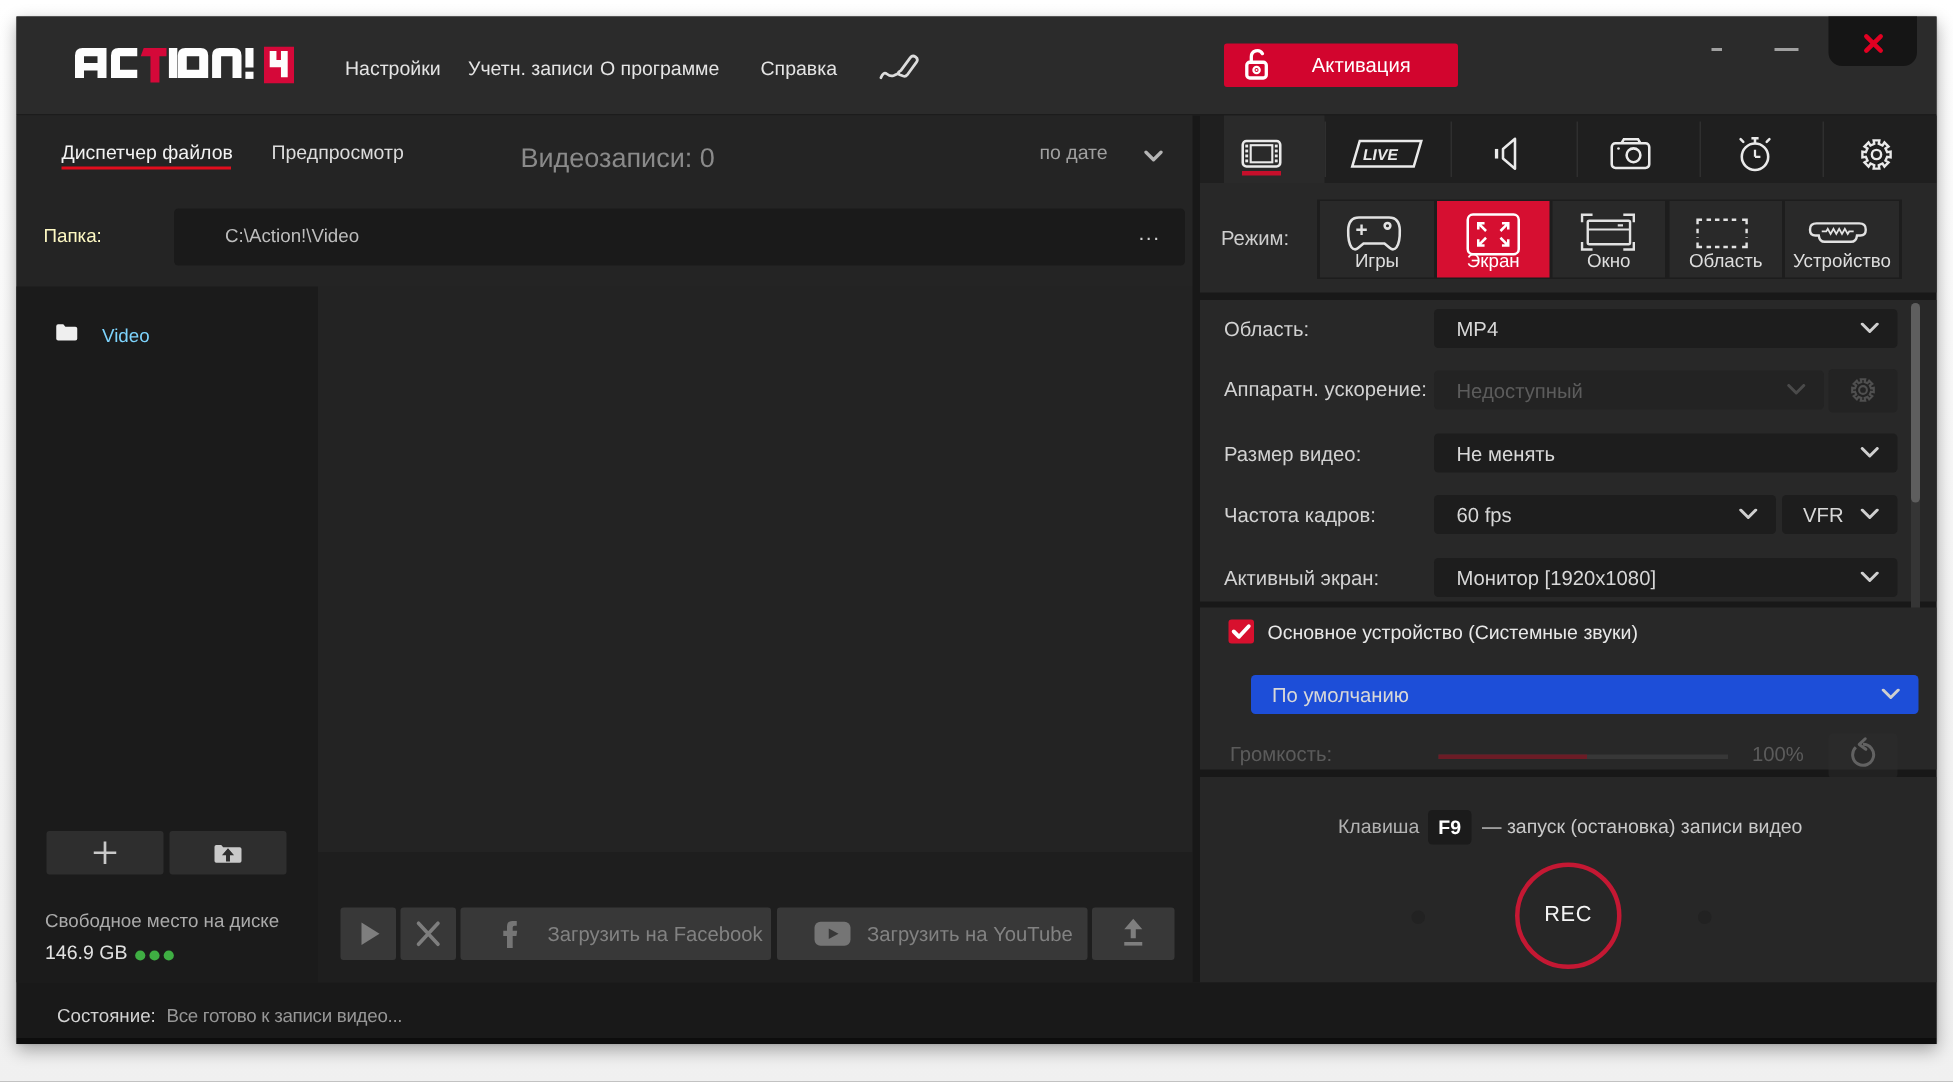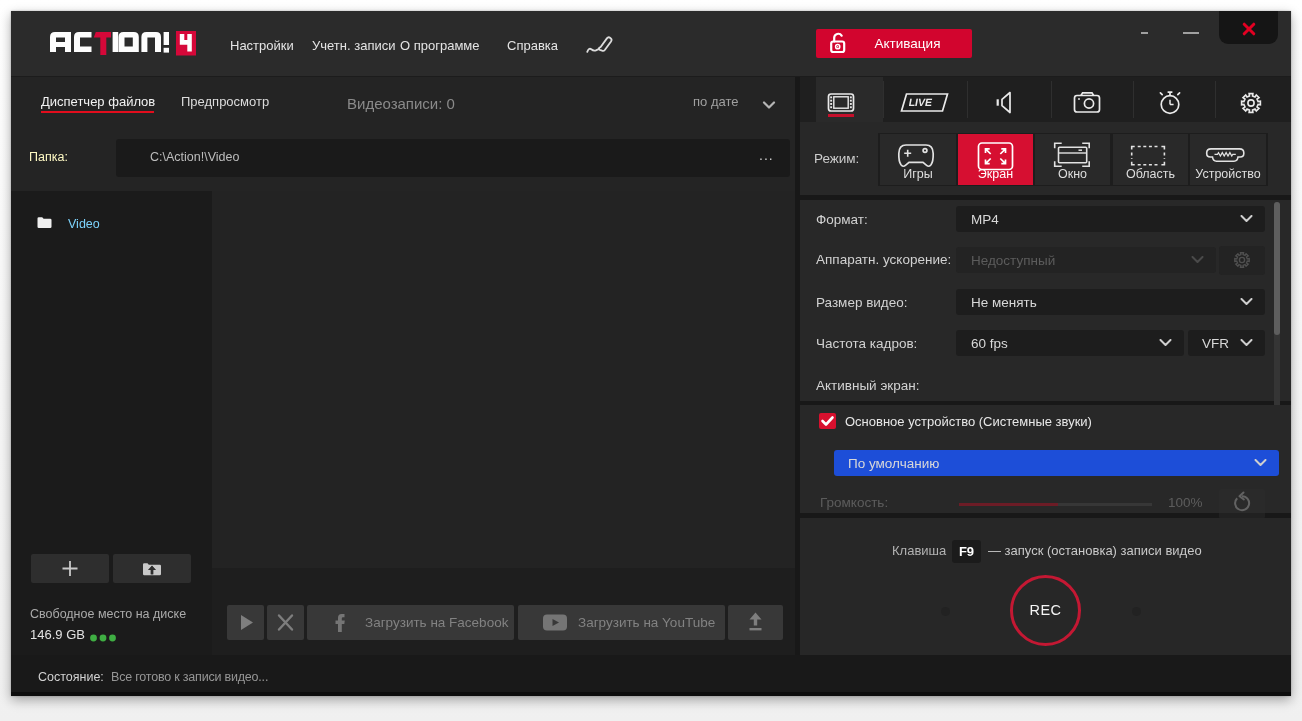--- a/index.html
+++ b/index.html
@@ -85,21 +85,21 @@
 
   <div class="abs leftbody"></div>
   <div class="abs sidebar"></div>
   <div class="abs botband"></div>
   <div class="abs filearea"></div>
   <div class="abs vdiv"></div>
 
   <div class="abs" style="left:30px;top:83px;font-size:13px;color:#f2f2f2;">Диспетчер файлов</div>
   <div class="abs" style="left:30px;top:100px;width:113px;height:2px;background:#e20d1d;"></div>
   <div class="abs" style="left:170px;top:83px;font-size:13px;color:#dcdcdc;">Предпросмотр</div>
-  <div class="abs" style="left:336px;top:84px;font-size:15px;color:#8a8a8a;">Видеозаписи: 0</div>
+  <div class="abs" style="left:336px;top:84px;font-size:18px;color:#8a8a8a;">Видеозаписи: 0</div>
   <div class="abs gray13" style="left:682px;top:83px;color:#a0a0a0;">по дате</div>
   <div class="abs" id="chev-date" style="left:751px;top:85px;"><svg width="14" height="9" viewBox="0 0 14 9">
         <path d="M2,1.5 L7,6.5 L12,1.5" stroke="#b5b5b5" stroke-width="2.2" fill="none" stroke-linecap="round" stroke-linejoin="round"></path>
       </svg></div>
 
   <div class="abs" style="left:18px;top:139px;font-size:12.5px;color:#fef9c3;">Папка:</div>
   <div class="abs" style="left:105px;top:128px;width:674px;height:38px;background:#1a1a1a;border-radius:3px;"></div>
   <div class="abs" style="left:120px;top:139px;font-size:12.5px;color:#bdbdbd;margin-left:19px;">C:\Action!\Video</div>
   <div class="abs" style="left:748px;top:136px;font-size:14px;color:#cfcfcf;letter-spacing:1px;">...</div>
 
@@ -243,21 +243,21 @@
         <svg width="76" height="40" viewBox="0 0 76 40">
           <g stroke="#e2e2e2" fill="none" stroke-width="1.6">
 <path d="M21,14.9 L49.5,14.9 Q53.8,14.9 53.8,18.8 L53.8,19.5 Q53.8,23 50.2,23 L48,23 Q47.5,27.2 44,27.2 L26.5,27.2 Q23,27.2 22.5,23 L20.3,23 Q16.7,23 16.7,19.5 L16.7,18.8 Q16.7,14.9 21,14.9 Z"></path>
 <path d="M24.5,20.3 l3,0 l1,-1.7 l1.9,3.4 l1.9,-3.4 l1.9,3.4 l1.9,-3.4 l1.9,3.4 l1.9,-3.4 l1.9,3.4 l1,-1.7 l3,0" stroke-width="1.2"></path>
 </g>
         </svg>
         <div class="modelabel">Устройство</div>
       </div>
 
     <div class="abs rsec" style="top:123px;height:201px;"></div>
-    <div class="abs flabel" style="left:16px;top:134px;">Формат:</div>
+    <div class="abs flabel" style="left:16px;top:134px;">Область:</div>
     <div class="abs field" style="left:156px;top:129px;width:309px;">
         <span class="fieldtx">MP4</span>
         <svg class="fchev" width="13" height="8" viewBox="0 0 13 8">
           <path d="M1.5,1 L6.5,6 L11.5,1" stroke="#cfcfcf" stroke-width="2" fill="none" stroke-linecap="round" stroke-linejoin="round"></path>
         </svg>
       </div>
     <div class="abs flabel" style="left:16px;top:174px;">Аппаратн. ускорение:</div>
     <div class="abs field" style="left:156px;top:170px;width:260px;background:#232323;">
         <span class="fieldtx" style="color:#5c5c5c;">Недоступный</span>
         <svg class="fchev" width="13" height="8" viewBox="0 0 13 8">
@@ -282,20 +282,26 @@
           <path d="M1.5,1 L6.5,6 L11.5,1" stroke="#cfcfcf" stroke-width="2" fill="none" stroke-linecap="round" stroke-linejoin="round"></path>
         </svg>
       </div>
     <div class="abs field" style="left:388px;top:253px;width:77px;">
         <span class="fieldtx" style="left:14px;">VFR</span>
         <svg class="fchev" width="13" height="8" viewBox="0 0 13 8">
           <path d="M1.5,1 L6.5,6 L11.5,1" stroke="#cfcfcf" stroke-width="2" fill="none" stroke-linecap="round" stroke-linejoin="round"></path>
         </svg>
       </div>
     <div class="abs flabel" style="left:16px;top:300px;">Активный экран:</div>
+    <div class="abs field" style="left:156px;top:295px;width:309px;">
+        <span class="fieldtx">Монитор [1920x1080]</span>
+        <svg class="fchev" width="13" height="8" viewBox="0 0 13 8">
+          <path d="M1.5,1 L6.5,6 L11.5,1" stroke="#cfcfcf" stroke-width="2" fill="none" stroke-linecap="round" stroke-linejoin="round"></path>
+        </svg>
+      </div>
 
 <div class="abs" style="left:474px;top:125px;width:6px;height:264px;background:#353535;border-radius:3px;"></div>
     <div class="abs" style="left:474px;top:125px;width:6px;height:133px;background:#5e5e5e;border-radius:3px;"></div>
 
     <div class="abs rsec" style="top:328px;height:108px;"></div>
     <div class="abs" style="left:19px;top:336px;width:17px;height:16px;background:#d8102e;border-radius:2px;" id="checkbox"><svg width="17" height="16">
           <path d="M3.5,8 L7,11.5 L13.5,4.5" stroke="#fff" stroke-width="2.6" fill="none" stroke-linecap="round" stroke-linejoin="round"></path>
         </svg></div>
     <div class="abs" style="left:45px;top:337px;font-size:13px;color:#e8e8e8;">Основное устройство (Системные звуки)</div>
     <div class="abs field" style="left:34px;top:373px;width:445px;background:#1d4ed8;">

